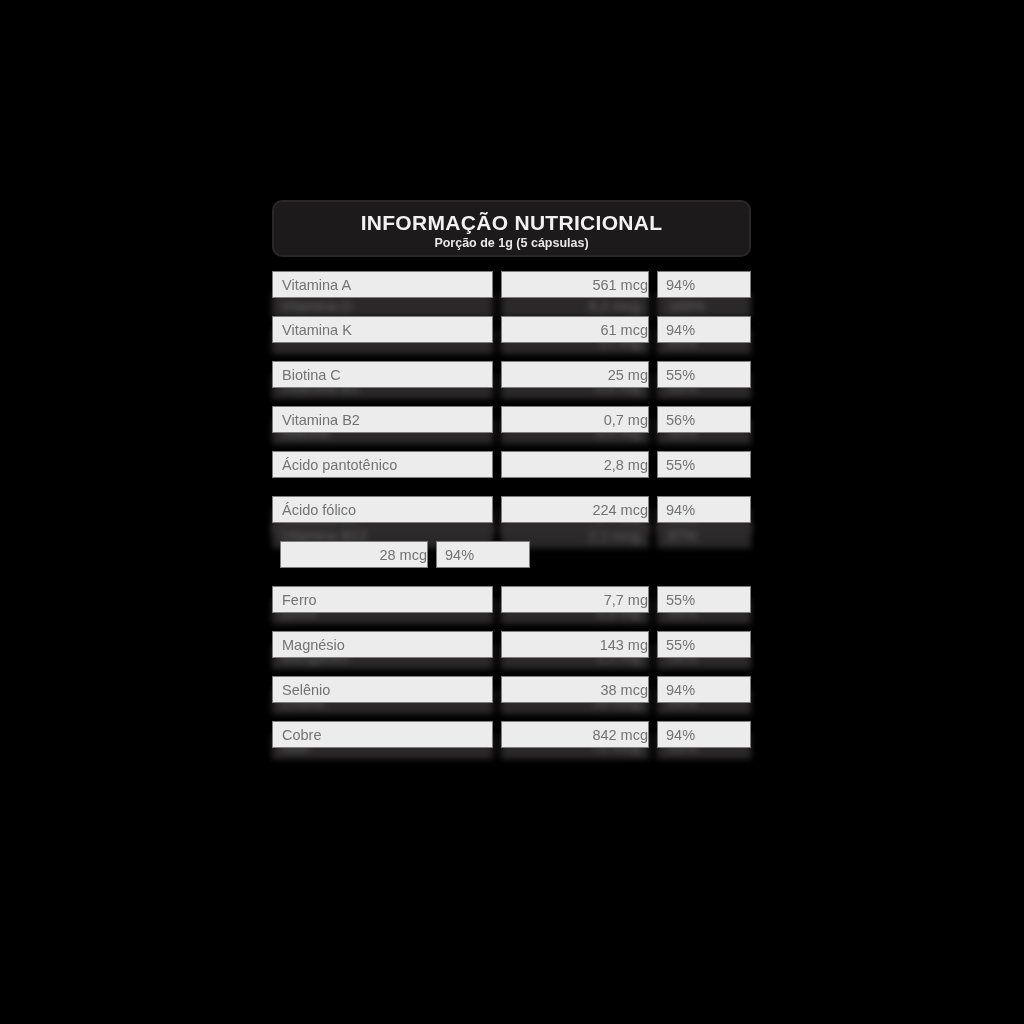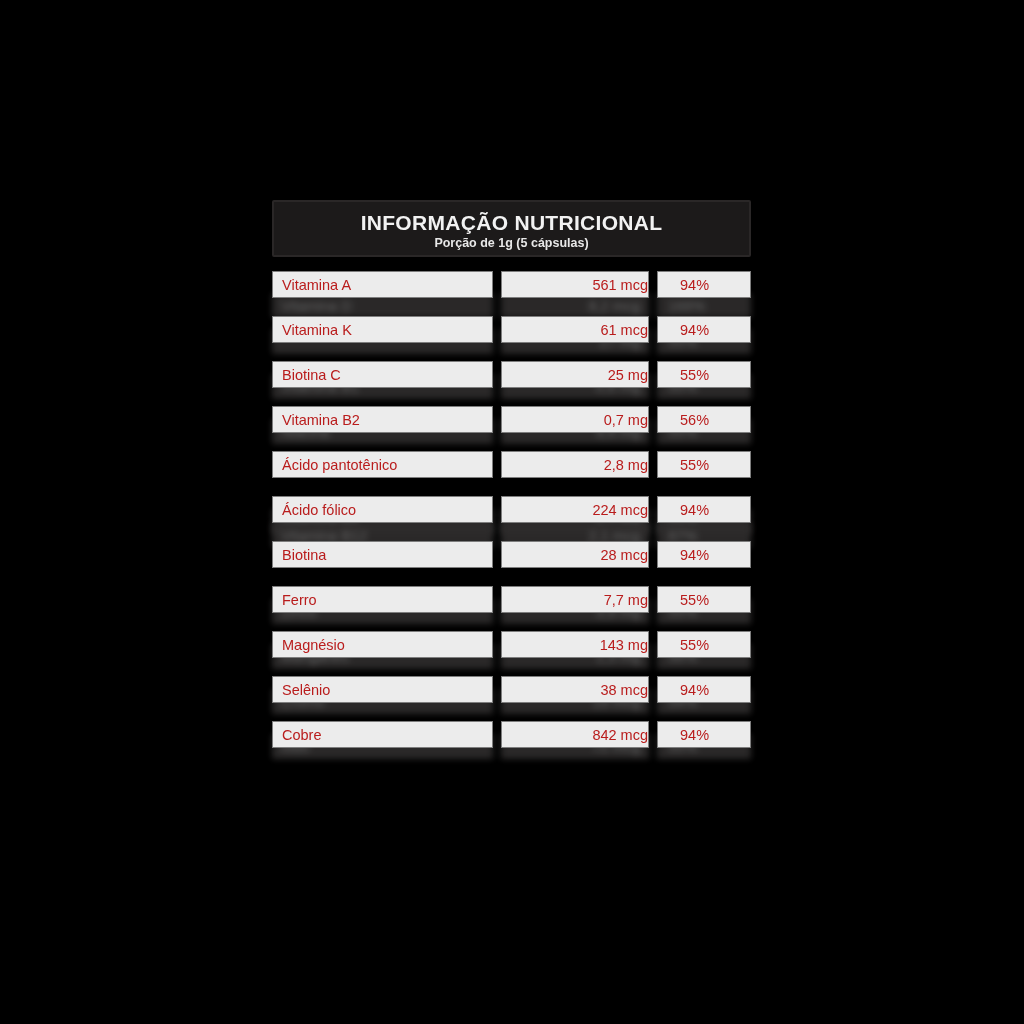--- a/index.html
+++ b/index.html
@@ -26,21 +26,21 @@
     position: absolute;
     left: 272px;
     top: 200px;
     width: 479px;
   }
 
   
   .header {
     background: #1c1a1a;
     border: 2px solid #2a2727;
-    border-radius: 2px;
+    border-radius: 10px;
     padding: 10px 0 8px 0;
     text-align: center;
     box-sizing: border-box;
     height: 57px;
   }
   .header-title {
     color: #f2f2f2;
     font-size: 21px;
     font-weight: bold;
     letter-spacing: 0.3px;
@@ -70,36 +70,36 @@
   .row:last-child { margin-bottom: 8px; }
 
   .cell {
     box-sizing: border-box;
     border: 1px solid #7e7e7e;
     background: #ececec;
     height: 27px;
     display: flex;
     align-items: center;
     font-size: 14.5px;
-    color: #b91c1c;
+    color: #737373;
   }
   .cell.name {
     width: 221px;
     padding-left: 9px;
     justify-content: flex-start;
   }
   .cell.amount {
     width: 148px;
     margin-left: 8px;
     justify-content: flex-end;
   }
   .cell.vd {
     width: 94px;
     margin-left: 8px;
-    padding-left: 22px;
+    padding-left: 8px;
     justify-content: flex-start;
   }
 
   
   .ghost-layer {
     position: absolute;
     left: 0;
     top: 0;
     width: 479px;
     height: 100%;
@@ -215,21 +215,20 @@
         <div class="cell name">Ácido pantotênico</div>
         <div class="cell amount">2,8 mg</div>
         <div class="cell vd">55%</div>
       </div>
       <div class="row">
         <div class="cell name">Ácido fólico</div>
         <div class="cell amount">224 mcg</div>
         <div class="cell vd">94%</div>
       </div>
       <div class="row">
-        <div class="cell name">Biotina</div>
         <div class="cell amount">28 mcg</div>
         <div class="cell vd">94%</div>
       </div>
       <div class="row">
         <div class="cell name">Ferro</div>
         <div class="cell amount">7,7 mg</div>
         <div class="cell vd">55%</div>
       </div>
       <div class="row">
         <div class="cell name">Magnésio</div>

